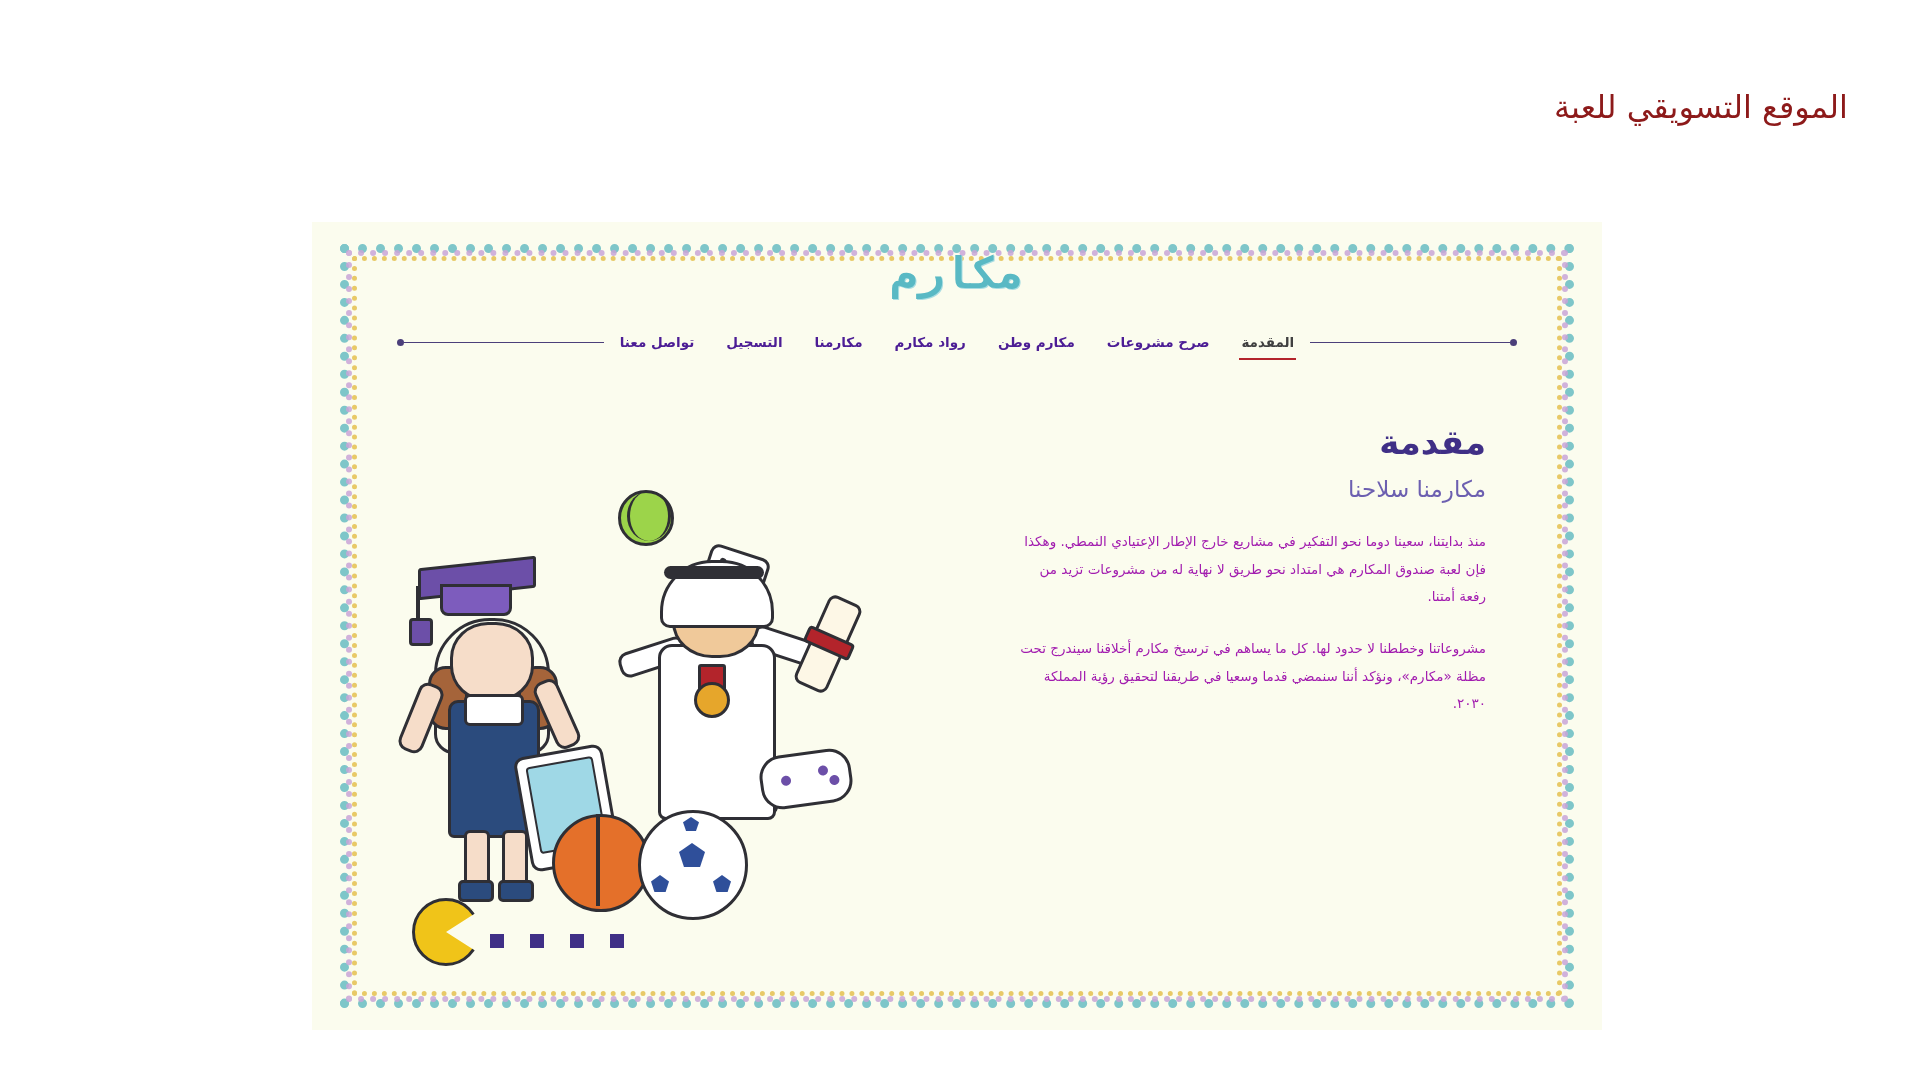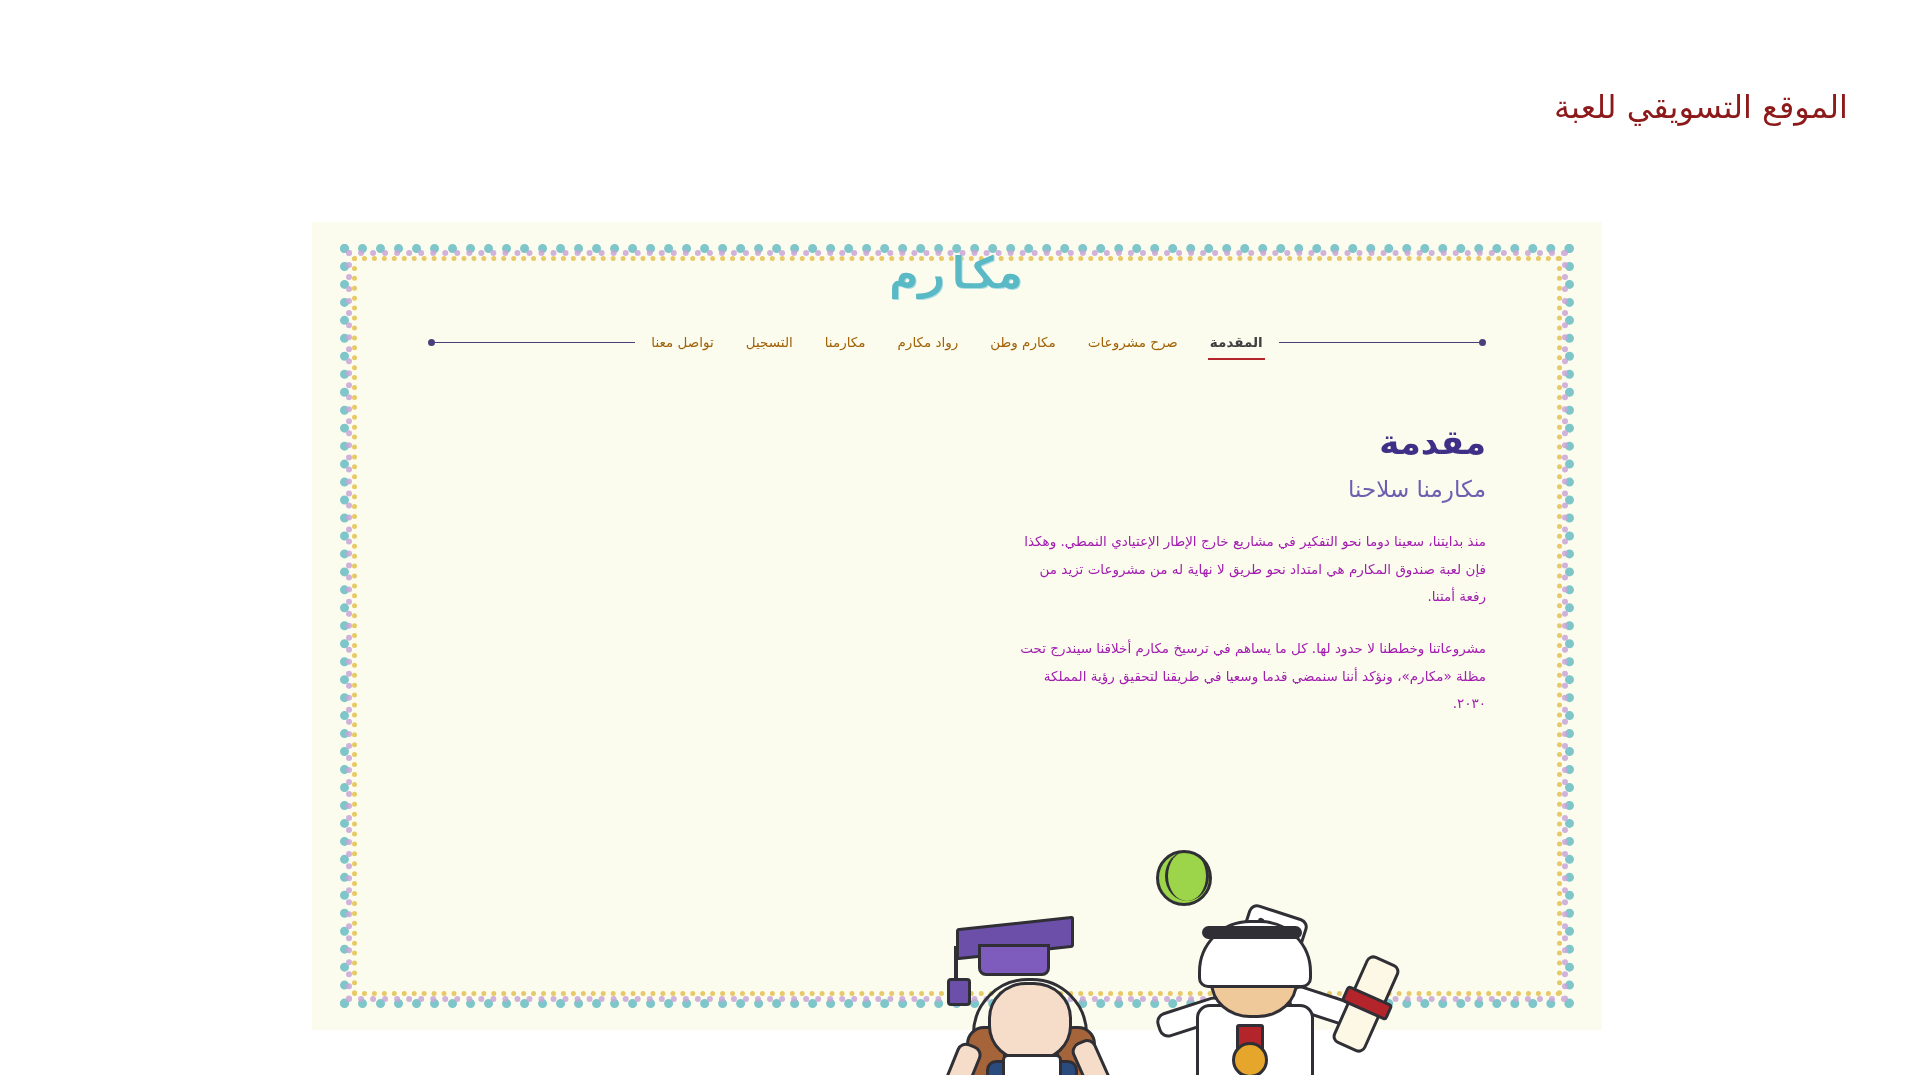--- a/index.html
+++ b/index.html
@@ -59,33 +59,33 @@
     position:relative;margin:0 14px;
   }
   .nav-rule::before{
     content:"";position:absolute;width:7px;height:7px;border-radius:50%;
     background:#4b3f7a;top:-3px;
   }
   .nav-rule.right::before{right:-7px;}
   .nav-rule.left::before{left:-7px;}
   .nav-items{display:flex;align-items:center;gap:28px;direction:rtl;}
   .nav-item{
-    font-size:13.5px;color:#a16207;cursor:pointer;white-space:nowrap;
-    padding:4px 2px;position:relative;
+    font-size:13.5px;color:#4c1d95;cursor:pointer;white-space:nowrap;
+    padding:4px 2px;position:relative;font-weight:bold;
   }
   .nav-item.active{color:#404040;font-weight:bold;}
   .nav-item.active::after{
     content:"";position:absolute;left:0;right:0;bottom:-6px;height:2px;
     background:#b3242b;
   }
 
   
   .content{
     position:absolute;top:160px;left:60px;right:60px;bottom:60px;
-    display:flex;flex-direction:column;direction:rtl;
+    display:flex;flex-direction:row;direction:rtl;
   }
   .text-col{
     width:46%;padding:40px 56px 0 10px;box-sizing:border-box;
     direction:rtl;text-align:right;
   }
   .heading-main{
     font-size:34px;font-weight:bold;color:#3f2f86;margin:0 0 14px 0;
   }
   .heading-sub{
     font-size:23px;color:#6c5fb0;margin:0 0 26px 0;font-weight:normal;

